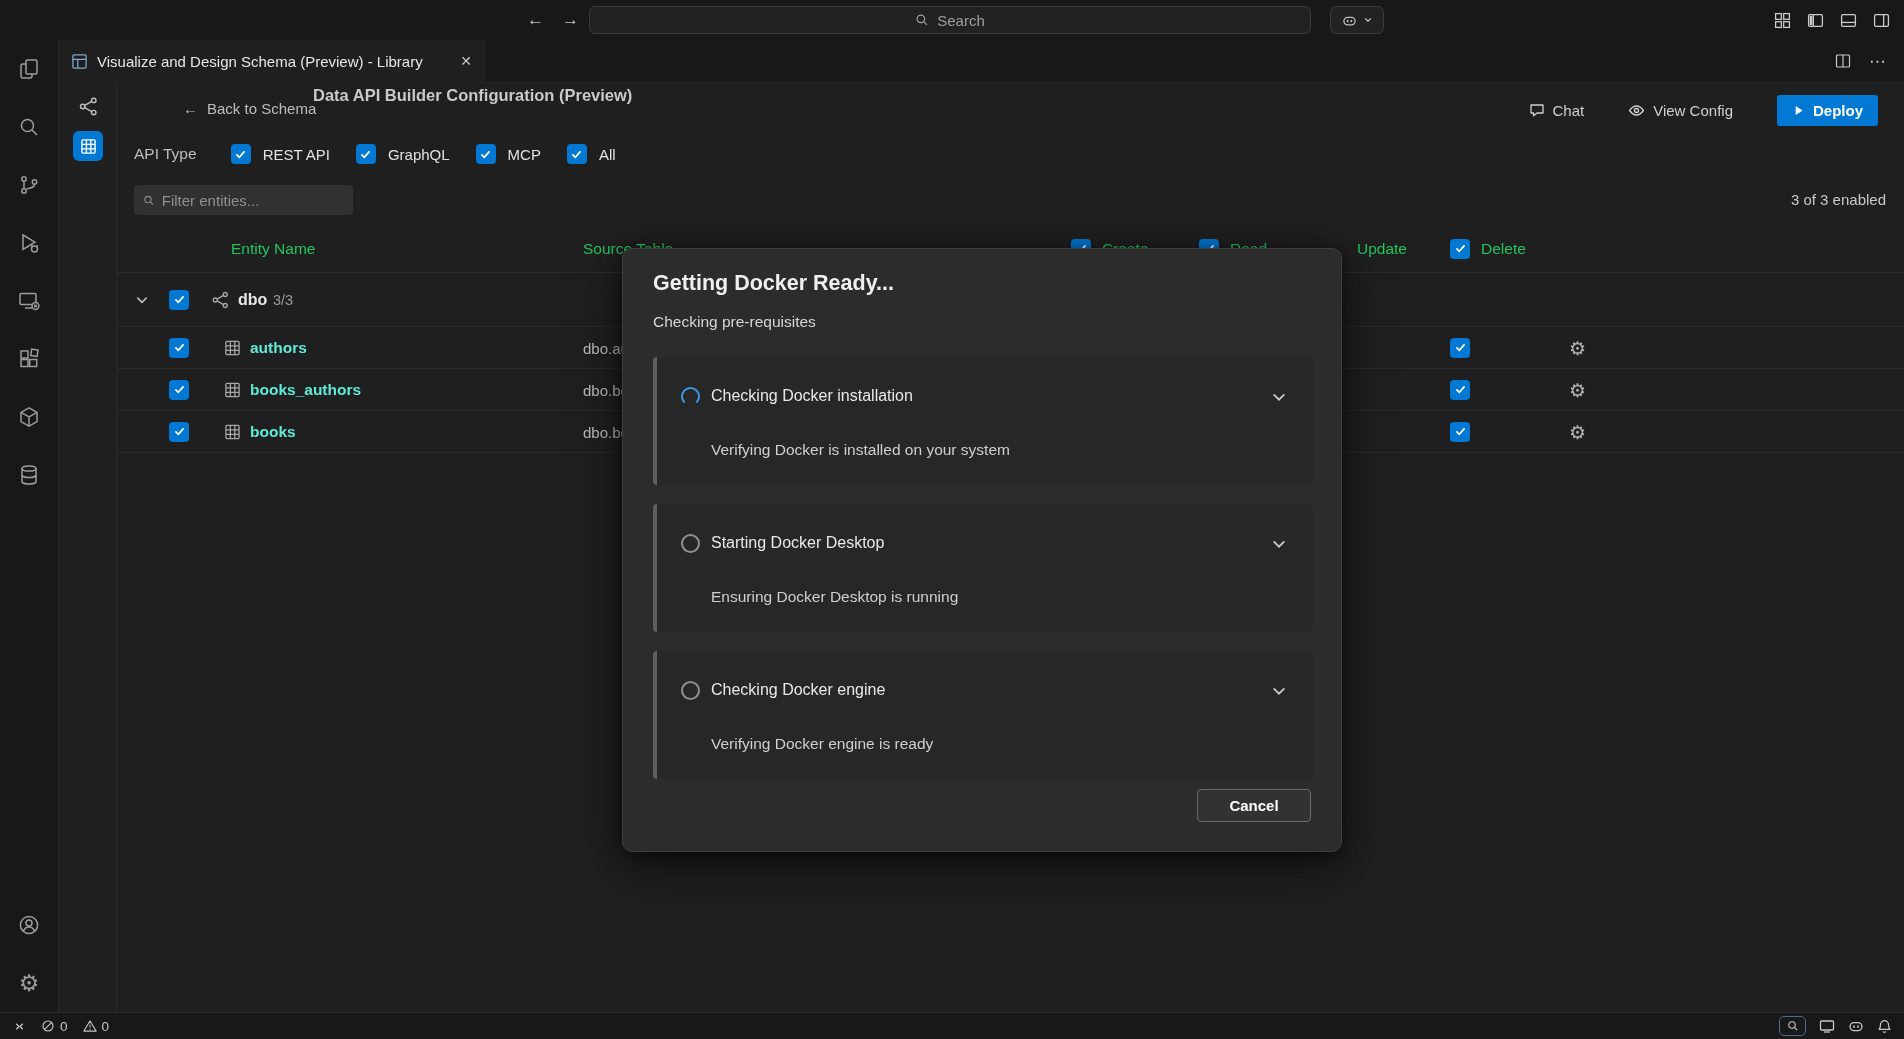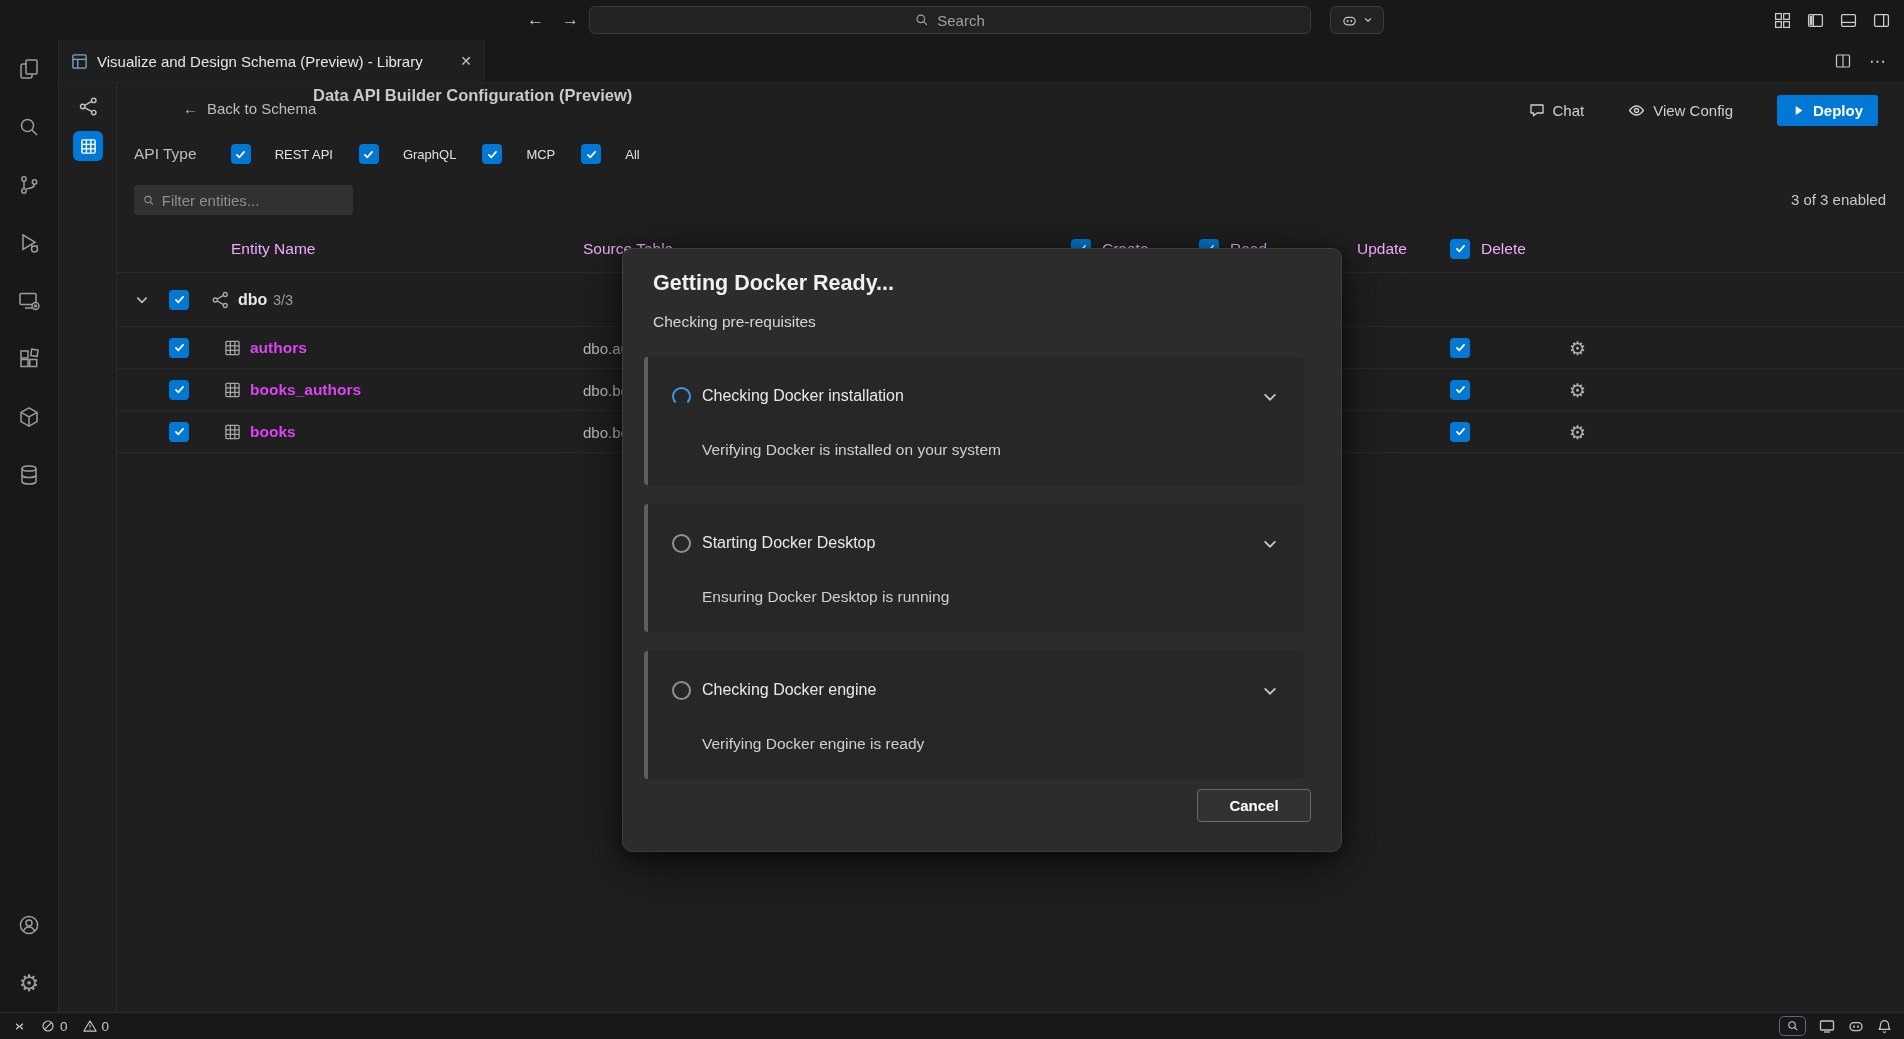--- a/index.html
+++ b/index.html
@@ -53,57 +53,57 @@
   .page-title { position:absolute; left:196px; top:2px; font-size:16.5px; font-weight:700; color:#c9c9c9;
     line-height:21px; }
   .header-actions { position:absolute; right:26px; top:11px; height:32px; display:flex; align-items:center; gap:44px; }
   .hdr-link { display:flex; align-items:center; gap:8px; color:#cfcfcf; font-size:15px; }
   .deploy-btn { height:31px; padding:0 15px; background:#0078d4; border:none; border-radius:3px; color:#fff;
     display:flex; align-items:center; gap:8px; font-size:15px; font-weight:600; font-family:inherit; }
 
   
   .api-row { position:absolute; left:17px; top:58px; height:26px; display:flex; align-items:center; }
   .api-label { color:#bdbdbd; font-size:15.5px; margin-right:34px; }
-  .api-opt { display:flex; align-items:center; gap:24px; margin-right:26px; font-size:13px; color:#e2e2e2; }
+  .api-opt { display:flex; align-items:center; gap:12px; margin-right:26px; font-size:15px; color:#e2e2e2; }
 
   .cb { width:20px; height:20px; border-radius:4px; background:#0078d4; display:inline-flex;
     align-items:center; justify-content:center; flex:0 0 auto; }
   .cb svg { width:13px; height:13px; stroke:#ffffff; stroke-width:2.2; fill:none; stroke-linecap:round; stroke-linejoin:round; }
 
   
   .filter-box { position:absolute; left:17px; top:102px; width:219px; height:30px; background:#313131;
     border-radius:4px; display:flex; align-items:center; padding:12px 9px; gap:7px; color:#8f8f8f; }
   .filter-box input { background:transparent; border:none; outline:none; color:#dddddd; font-size:15px;
     width:100%; font-family:inherit; }
   .filter-box input::placeholder { color:#8f8f8f; }
   .summary { position:absolute; right:18px; top:108px; font-size:15px; color:#c9c9c9; }
 
   
   .table { position:absolute; left:0; right:0; top:142px; }
   .thead { height:48px; position:relative; border-bottom:1px solid #2c2c2c; }
   .trow { position:relative; border-bottom:1px solid #2a2a2a; }
   .t-group { height:54px; }
   .t-entity { height:42px; }
   .cell { position:absolute; top:50%; transform:translateY(-50%); white-space:nowrap; }
-  .th { font-size:15.5px; color:#f0abfc; }
+  .th { font-size:15.5px; color:#22c55e; }
   .gname { font-size:16px; font-weight:700; color:#e9e9e9; }
   .gcount { font-size:14.5px; color:#9a9a9a; }
-  .ename { font-size:15.5px; font-weight:600; color:#d946ef; }
+  .ename { font-size:15.5px; font-weight:600; color:#5eead4; }
   .src { font-size:15px; color:#bdbdbd; }
   .icon-gray { color:#a8a8a8; }
   .chev { color:#bdbdbd; }
   .gear { color:#b3b3b3; font-size:19px; line-height:1; }
 
   
   .modal { position:absolute; left:622px; top:248px; width:720px; height:604px; background:#2c2c2c;
     border:1px solid #3e3e3e; border-radius:10px; z-index:10;
     box-shadow:0 14px 52px rgba(0,0,0,.55), 0 4px 16px rgba(0,0,0,.45); }
   .m-title { position:absolute; left:30px; top:22px; font-size:21.5px; font-weight:700; color:#f0f0f0; }
   .m-sub { position:absolute; left:30px; top:64px; font-size:15.5px; color:#d6d6d6; }
-  .step { position:absolute; left:21px; width:660px; height:128px; background:#272727;
+  .step { position:absolute; left:30px; width:660px; height:128px; background:#272727;
     border-left:4px solid #5f5f5f; border-radius:4px; }
   .step1 { top:108px; } .step2 { top:255px; } .step3 { top:402px; }
   .status { position:absolute; left:24px; top:30px; width:19px; height:19px; border-radius:50%; }
   .status.running { border:2.5px solid #3d95e8; border-bottom-color:transparent; animation:spin 1.1s linear infinite; }
   .status.pending { border:2px solid #909090; }
   @keyframes spin { to { transform:rotate(360deg); } }
   .step-title { position:absolute; left:54px; top:30px; font-size:16px; color:#e8e8e8; }
   .step-chevron { position:absolute; right:26px; top:32px; color:#cccccc; }
   .step-desc { position:absolute; left:54px; top:84px; font-size:15.5px; color:#cfcfcf; }
   .m-cancel { position:absolute; right:30px; top:540px; width:114px; height:33px; background:#323232;

